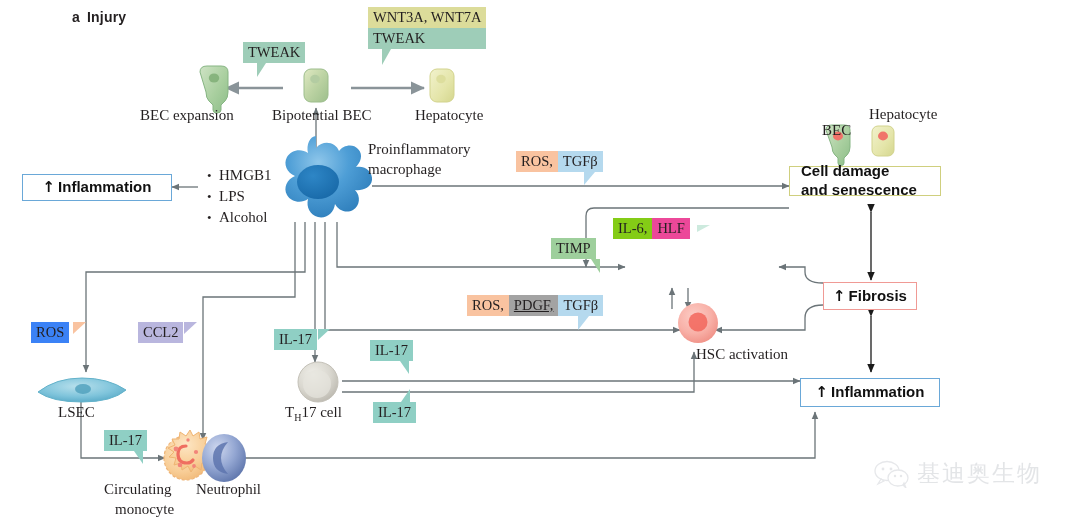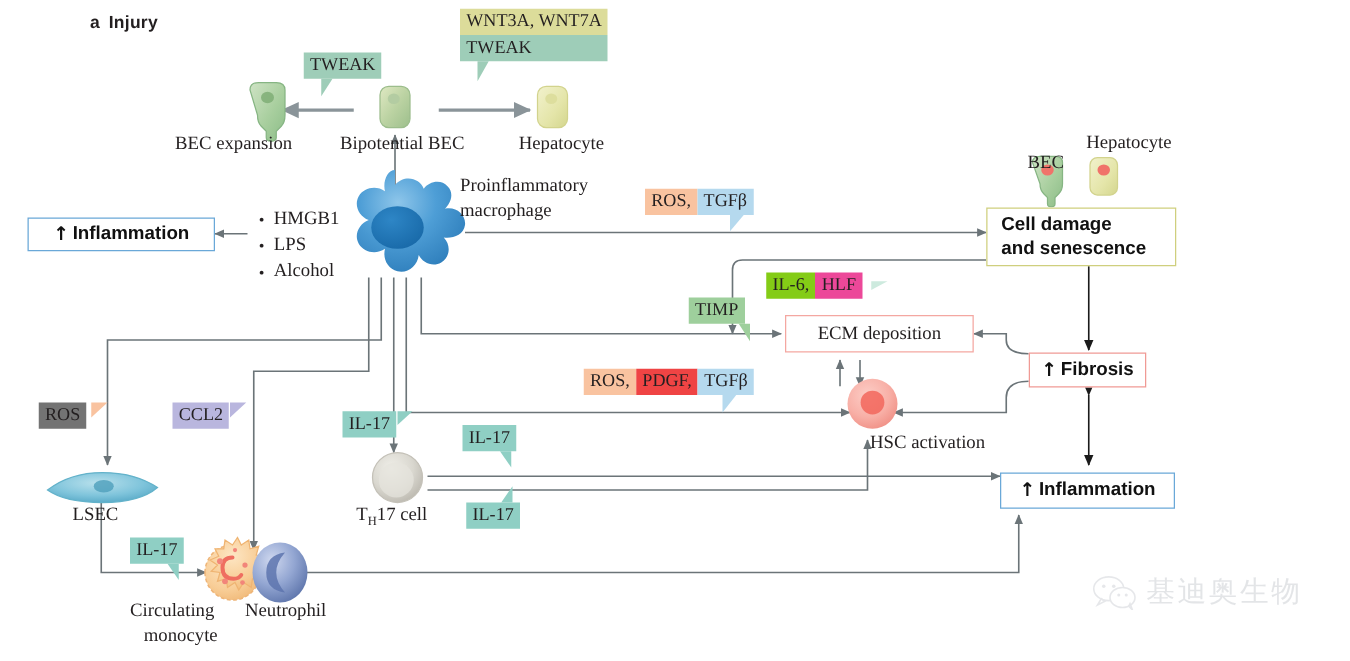--- a/index.html
+++ b/index.html
@@ -266,39 +266,36 @@
   <div class="txt caption" style="left:285px;top:404px;">
     <span>T</span><sub style="font-size:10px;">H</sub><span>17 cell</span>
   </div>
   <div class="txt caption" style="left:648px;top:346px;margin-left:48px;">HSC activation</div>
 
   <div class="obox blue" style="left:22px;top:174px;width:150px;height:27px;">
     <span class="arw">↑</span>
       <span>Inflammation</span>
   </div>
 
-  <div class="obox olive" style="left:789px;top:166px;width:152px;height:47px;
+  <div class="obox olive" style="left:789px;top:166px;width:152px;height:30px;
        flex-direction:column;align-items:flex-start;justify-content:center;padding-left:11px;">
     <span>Cell damage</span>
     <span>and senescence</span>
   </div>
 
   <div class="obox red" style="left:823px;top:282px;width:94px;height:28px;">
     <span class="arw">↑</span>
       <span>Fibrosis</span>
   </div>
 
   <div class="obox blue" style="left:800px;top:378px;width:140px;height:29px;">
     <span class="arw">↑</span>
       <span>Inflammation</span>
   </div>
 
-  <div class="pbox" style="left:628px;top:252px;width:151px;height:30px;">
-    <span>ECM deposition</span>
-  </div>
 
   <div class="flag" style="left:243px;top:42px;">
     <span class="seg" style="background:#9ecdb8;">TWEAK</span>
     <span class="tail" style="left:14px;top:21px;border-left:9px solid #9ecdb8;border-bottom:14px solid transparent;"></span>
   </div>
 
   <div class="flag two-line" style="left:368px;top:7px;">
     <span class="seg" style="background:#dcdc9a;">WNT3A, WNT7A</span>
     <span class="seg" style="background:#9ecdb8;width:100%;box-sizing:border-box;">TWEAK</span>
     <span class="tail" style="left:14px;top:42px;border-left:9px solid #9ecdb8;border-bottom:16px solid transparent;"></span>
@@ -316,27 +313,27 @@
     <span class="tail" style="left:84px;top:7px;border-top:7px solid #cdeade;border-right:13px solid transparent;"></span>
   </div>
 
   <div class="flag" style="left:551px;top:238px;">
     <span class="seg" style="background:#9ecf9c;">TIMP</span>
     <span class="tail" style="left:40px;top:21px;border-right:9px solid #9ecf9c;border-bottom:14px solid transparent;"></span>
   </div>
 
   <div class="flag" style="left:467px;top:295px;">
     <span class="seg" style="background:#f9c3a0;">ROS,</span>
-    <span class="seg" style="background:#ef4444;">PDGF,</span>
+    <span class="seg" style="background:#a3a3a3;text-decoration:underline;">PDGF,</span>
     <span class="seg" style="background:#b5d9ee;">TGFβ</span>
     <span class="tail" style="left:111px;top:21px;border-left:11px solid #b5d9ee;border-bottom:14px solid transparent;"></span>
   </div>
 
   <div class="flag" style="left:31px;top:322px;">
-    <span class="seg" style="background:#737373;">ROS</span>
+    <span class="seg" style="background:#3b82f6;">ROS</span>
     <span class="tail" style="left:42px;top:0px;border-top:12px solid #f9c3a0;border-right:13px solid transparent;"></span>
   </div>
 
   <div class="flag" style="left:138px;top:322px;">
     <span class="seg" style="background:#b9b6de;">CCL2</span>
     <span class="tail" style="left:46px;top:0px;border-top:12px solid #b9b6de;border-right:13px solid transparent;"></span>
   </div>
 
   <div class="flag" style="left:274px;top:329px;">
     <span class="seg" style="background:#8fcfc4;">IL-17</span>

